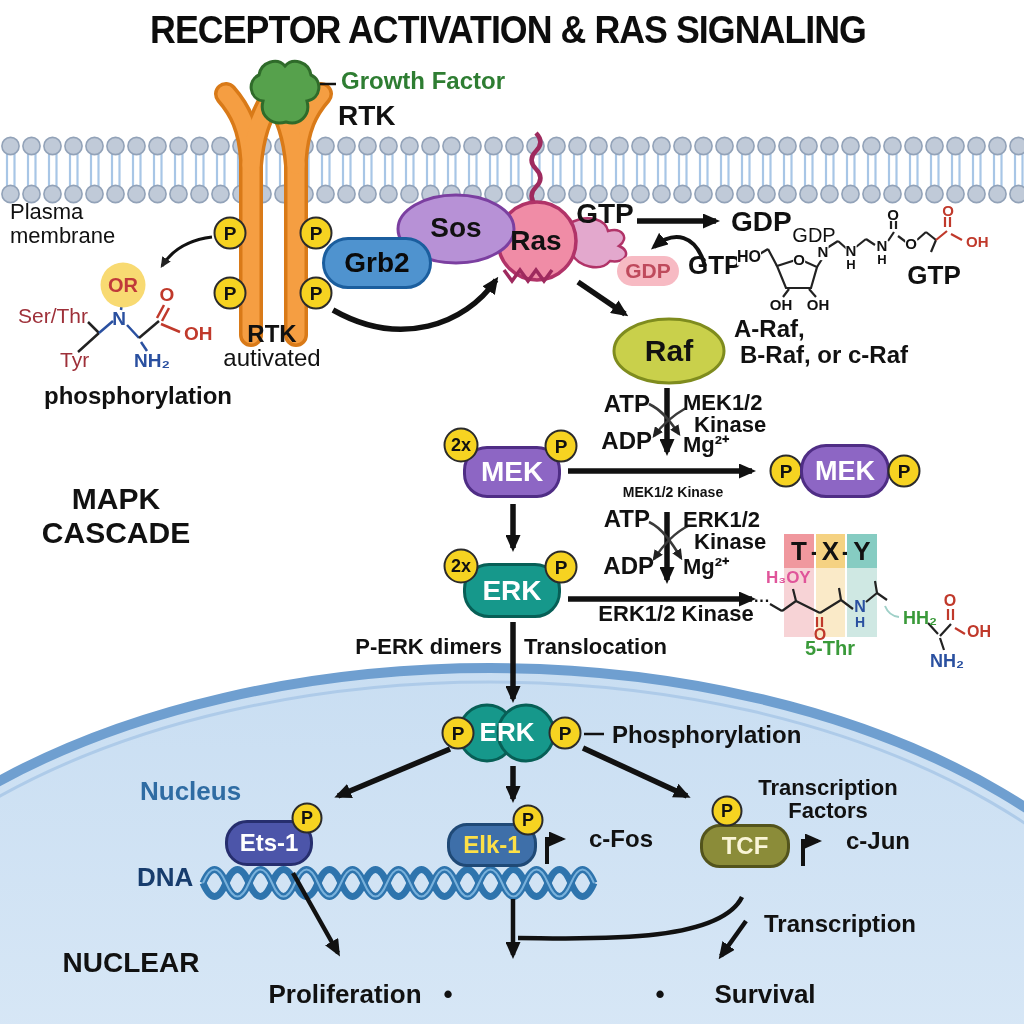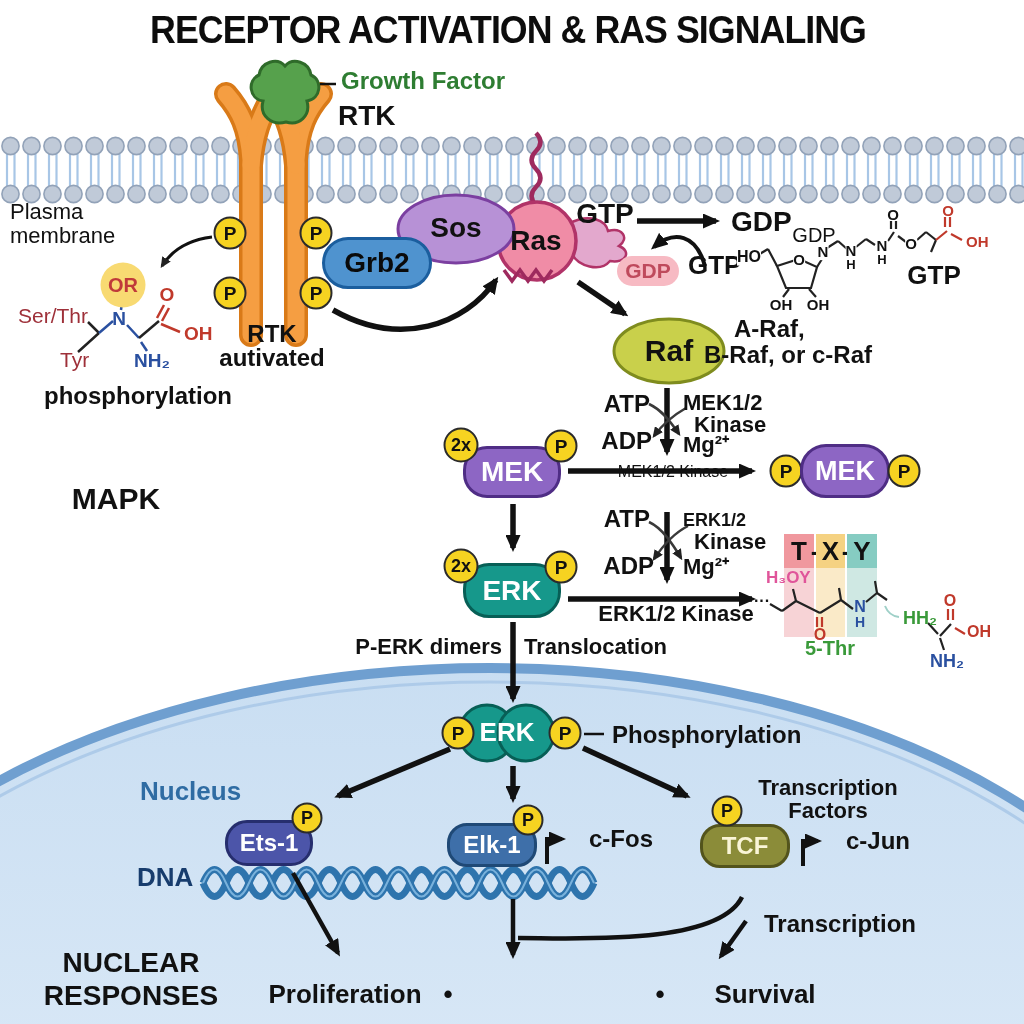--- a/index.html
+++ b/index.html
@@ -170,21 +170,21 @@
 
 <div class="badge" style="left:123px;top:285px;width:45px;height:45px;font-size:20px;background:#f8da72;border:none;color:#c03a3a;">OR</div>
 <div class="lb l" style="left:18px;top:316px;font-size:21px;color:#9e3039;">Ser/Thr</div>
 <div class="lb l" style="left:60px;top:360px;font-size:21px;color:#9e3039;">Tyr</div>
 <div class="lb" style="left:119px;top:319px;font-size:19px;font-weight:600;color:#2a50a0;">N</div>
 <div class="lb" style="left:167px;top:295px;font-size:19px;font-weight:600;color:#c0392b;">O</div>
 <div class="lb l" style="left:184px;top:334px;font-size:19px;font-weight:600;color:#c0392b;">OH</div>
 <div class="lb" style="left:152px;top:361px;font-size:19px;font-weight:600;color:#2a50a0;">NH₂</div>
 <div class="lb l" style="left:44px;top:396px;font-size:24px;font-weight:bold;">phosphorylation</div>
 <div class="lb" style="left:272px;top:334px;font-size:24px;font-weight:bold;">RTK</div>
-<div class="lb" style="left:272px;top:358px;font-size:24px;font-weight:bold;">autivated</div>
+<div class="lb" style="left:272px;top:358px;font-size:24px;font-weight:normal;">autivated</div>
 
 <div class="pill" style="left:322px;top:237px;width:110px;height:52px;border-radius:26px;background:#4f93cf;border:3px solid #1b5e9e;">
   <span class="lb" style="position:static;transform:none;font-size:28px;font-weight:bold;color:#0a0a0a;">Grb2</span>
 </div>
 <div class="lb" style="left:456px;top:228px;font-size:28px;font-weight:bold;">Sos</div>
 <div class="lb" style="left:536px;top:241px;font-size:28px;font-weight:bold;">Ras</div>
 
 <div class="lb" style="left:605px;top:214px;font-size:28px;font-weight:800;">GTP</div>
 <div class="lb l" style="left:731px;top:222px;font-size:28px;font-weight:800;">GDP</div>
 <div class="lb l" style="left:688px;top:266px;font-size:26px;font-weight:800;">GTP</div>
@@ -203,43 +203,44 @@
 <div class="lb" style="left:893px;top:215px;font-size:15px;font-weight:600;">O</div>
 <div class="lb" style="left:911px;top:244px;font-size:15px;font-weight:600;background:#fff;">O</div>
 <div class="lb" style="left:948px;top:211px;font-size:15px;font-weight:600;color:#c0392b;">O</div>
 <div class="lb l" style="left:966px;top:242px;font-size:15px;font-weight:600;color:#c0392b;">OH</div>
 <div class="lb" style="left:781px;top:305px;font-size:15px;font-weight:600;">OH</div>
 <div class="lb" style="left:818px;top:305px;font-size:15px;font-weight:600;">OH</div>
 <div class="lb" style="left:934px;top:276px;font-size:26px;font-weight:800;">GTP</div>
 
 <div class="lb" style="left:669px;top:351px;font-size:30px;font-weight:bold;">Raf</div>
 <div class="lb l" style="left:734px;top:329px;font-size:24px;font-weight:bold;">A-Raf,</div>
-<div class="lb l" style="left:704px;top:355px;font-size:24px;font-weight:bold;">B-Raf, or c-Raf</div>
+<div class="lb l" style="left:740px;top:355px;font-size:24px;font-weight:bold;">B-Raf, or c-Raf</div>
 
 <div class="lb" style="left:116px;top:499px;font-size:30px;font-weight:bold;">MAPK</div>
+<div class="lb" style="left:116px;top:533px;font-size:30px;font-weight:bold;">CASCADE</div>
 
 <div class="lb r" style="left:650px;top:404px;font-size:24px;font-weight:bold;">ATP</div>
 <div class="lb l" style="left:683px;top:403px;font-size:22px;font-weight:bold;">MEK1/2</div>
 <div class="lb l" style="left:694px;top:425px;font-size:22px;font-weight:bold;">Kinase</div>
 <div class="lb r" style="left:652px;top:441px;font-size:24px;font-weight:bold;">ADP</div>
 <div class="lb l" style="left:683px;top:445px;font-size:22px;font-weight:bold;">Mg²⁺</div>
 <div class="pill" style="left:463px;top:446px;width:98px;height:52px;border-radius:24px;background:#8d66c4;border:3px solid #4f2d85;">
   <span class="lb" style="position:static;transform:none;font-size:28px;font-weight:bold;color:#fff;">MEK</span>
 </div>
 <div class="badge" style="left:461px;top:445px;width:35px;height:35px;font-size:18px;">2x</div>
 <div class="badge" style="left:561px;top:446px;width:33px;height:33px;font-size:19px;">P</div>
-<div class="lb" style="left:673px;top:472px;font-size:16px;font-weight:normal;">MEK1/2 Kinase</div>
+<div class="lb" style="left:673px;top:492px;font-size:14px;font-weight:bold;">MEK1/2 Kinase</div>
 <div class="badge" style="left:786px;top:471px;width:33px;height:33px;font-size:19px;">P</div>
 <div class="pill" style="left:800px;top:444px;width:90px;height:54px;border-radius:26px;background:#8d66c4;border:3px solid #4f2d85;">
   <span class="lb" style="position:static;transform:none;font-size:27px;font-weight:bold;color:#fff;">MEK</span>
 </div>
 <div class="badge" style="left:904px;top:471px;width:33px;height:33px;font-size:19px;">P</div>
 
 <div class="lb r" style="left:650px;top:519px;font-size:24px;font-weight:bold;">ATP</div>
-<div class="lb l" style="left:683px;top:520px;font-size:18px;font-weight:bold;">ERK1/2</div>
+<div class="lb l" style="left:683px;top:520px;font-size:22px;font-weight:bold;">ERK1/2</div>
 <div class="lb l" style="left:694px;top:542px;font-size:22px;font-weight:bold;">Kinase</div>
 <div class="lb r" style="left:654px;top:566px;font-size:24px;font-weight:bold;">ADP</div>
 <div class="lb l" style="left:683px;top:567px;font-size:22px;font-weight:bold;">Mg²⁺</div>
 <div class="pill" style="left:463px;top:563px;width:98px;height:55px;border-radius:26px;background:#16988b;border:3px solid #075f56;">
   <span class="lb" style="position:static;transform:none;font-size:28px;font-weight:bold;color:#fff;">ERK</span>
 </div>
 <div class="badge" style="left:461px;top:566px;width:35px;height:35px;font-size:18px;">2x</div>
 <div class="badge" style="left:561px;top:567px;width:33px;height:33px;font-size:19px;">P</div>
 <div class="lb" style="left:676px;top:614px;font-size:22px;font-weight:bold;">ERK1/2 Kinase</div>
 
@@ -271,34 +272,33 @@
 <div class="lb l" style="left:140px;top:792px;font-size:26px;font-weight:bold;color:#2f6ca3;">Nucleus</div>
 <div class="lb" style="left:828px;top:788px;font-size:22px;font-weight:bold;">Transcription</div>
 <div class="lb" style="left:828px;top:811px;font-size:22px;font-weight:bold;">Factors</div>
 
 <div class="pill" style="left:225px;top:820px;width:88px;height:46px;border-radius:22px;background:#4c55a9;border:3px solid #262e6e;">
   <span class="lb" style="position:static;transform:none;font-size:24px;font-weight:bold;color:#fff;">Ets-1</span>
 </div>
 <div class="badge" style="left:307px;top:818px;width:31px;height:31px;font-size:18px;">P</div>
 
 <div class="pill" style="left:447px;top:823px;width:90px;height:44px;border-radius:20px;background:#3e6fa9;border:3px solid #1f4976;">
-  <span class="lb" style="position:static;transform:none;font-size:24px;font-weight:bold;color:#ffffff;">Elk-1</span>
+  <span class="lb" style="position:static;transform:none;font-size:24px;font-weight:bold;color:#fde047;">Elk-1</span>
 </div>
 <div class="badge" style="left:528px;top:820px;width:31px;height:31px;font-size:18px;">P</div>
 
 <div class="pill" style="left:700px;top:824px;width:90px;height:44px;border-radius:20px;background:#8b8c39;border:3px solid #53541c;">
   <span class="lb" style="position:static;transform:none;font-size:24px;font-weight:bold;color:#faf5d7;">TCF</span>
 </div>
 <div class="badge" style="left:727px;top:811px;width:31px;height:31px;font-size:18px;">P</div>
 
 <div class="lb l" style="left:589px;top:839px;font-size:24px;font-weight:bold;">c-Fos</div>
 <div class="lb l" style="left:846px;top:841px;font-size:24px;font-weight:bold;">c-Jun</div>
 <div class="lb l" style="left:137px;top:878px;font-size:26px;font-weight:bold;color:#173c6d;">DNA</div>
 <div class="lb l" style="left:764px;top:924px;font-size:24px;font-weight:bold;">Transcription</div>
 
 <div class="lb" style="left:131px;top:963px;font-size:28px;font-weight:bold;">NUCLEAR</div>
-<div class="lb" style="left:131px;top:996px;font-size:28px;font-weight:bold;">RESPONSES</div>
 <div class="lb" style="left:345px;top:995px;font-size:26px;font-weight:bold;">Proliferation</div>
 <div class="lb" style="left:448px;top:995px;font-size:26px;font-weight:bold;">•</div>
 <div class="lb" style="left:660px;top:995px;font-size:26px;font-weight:bold;">•</div>
 <div class="lb" style="left:765px;top:995px;font-size:26px;font-weight:bold;">Survival</div>
 
 </div>
 
 </body></html>

